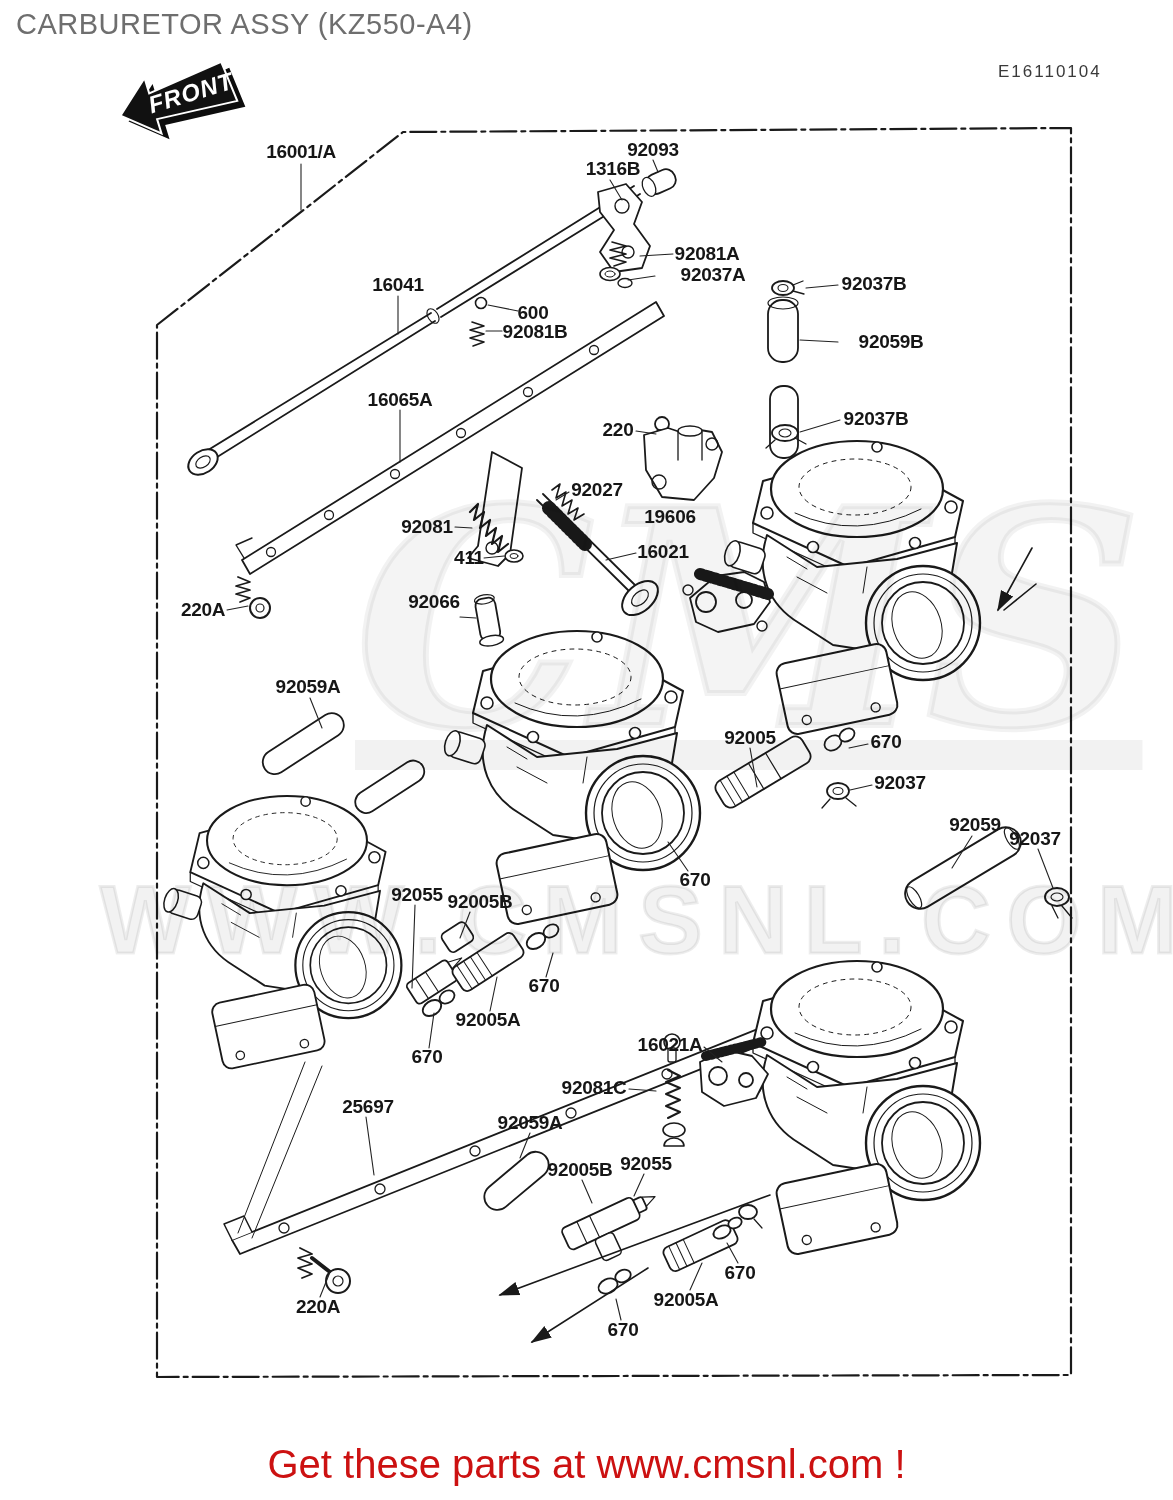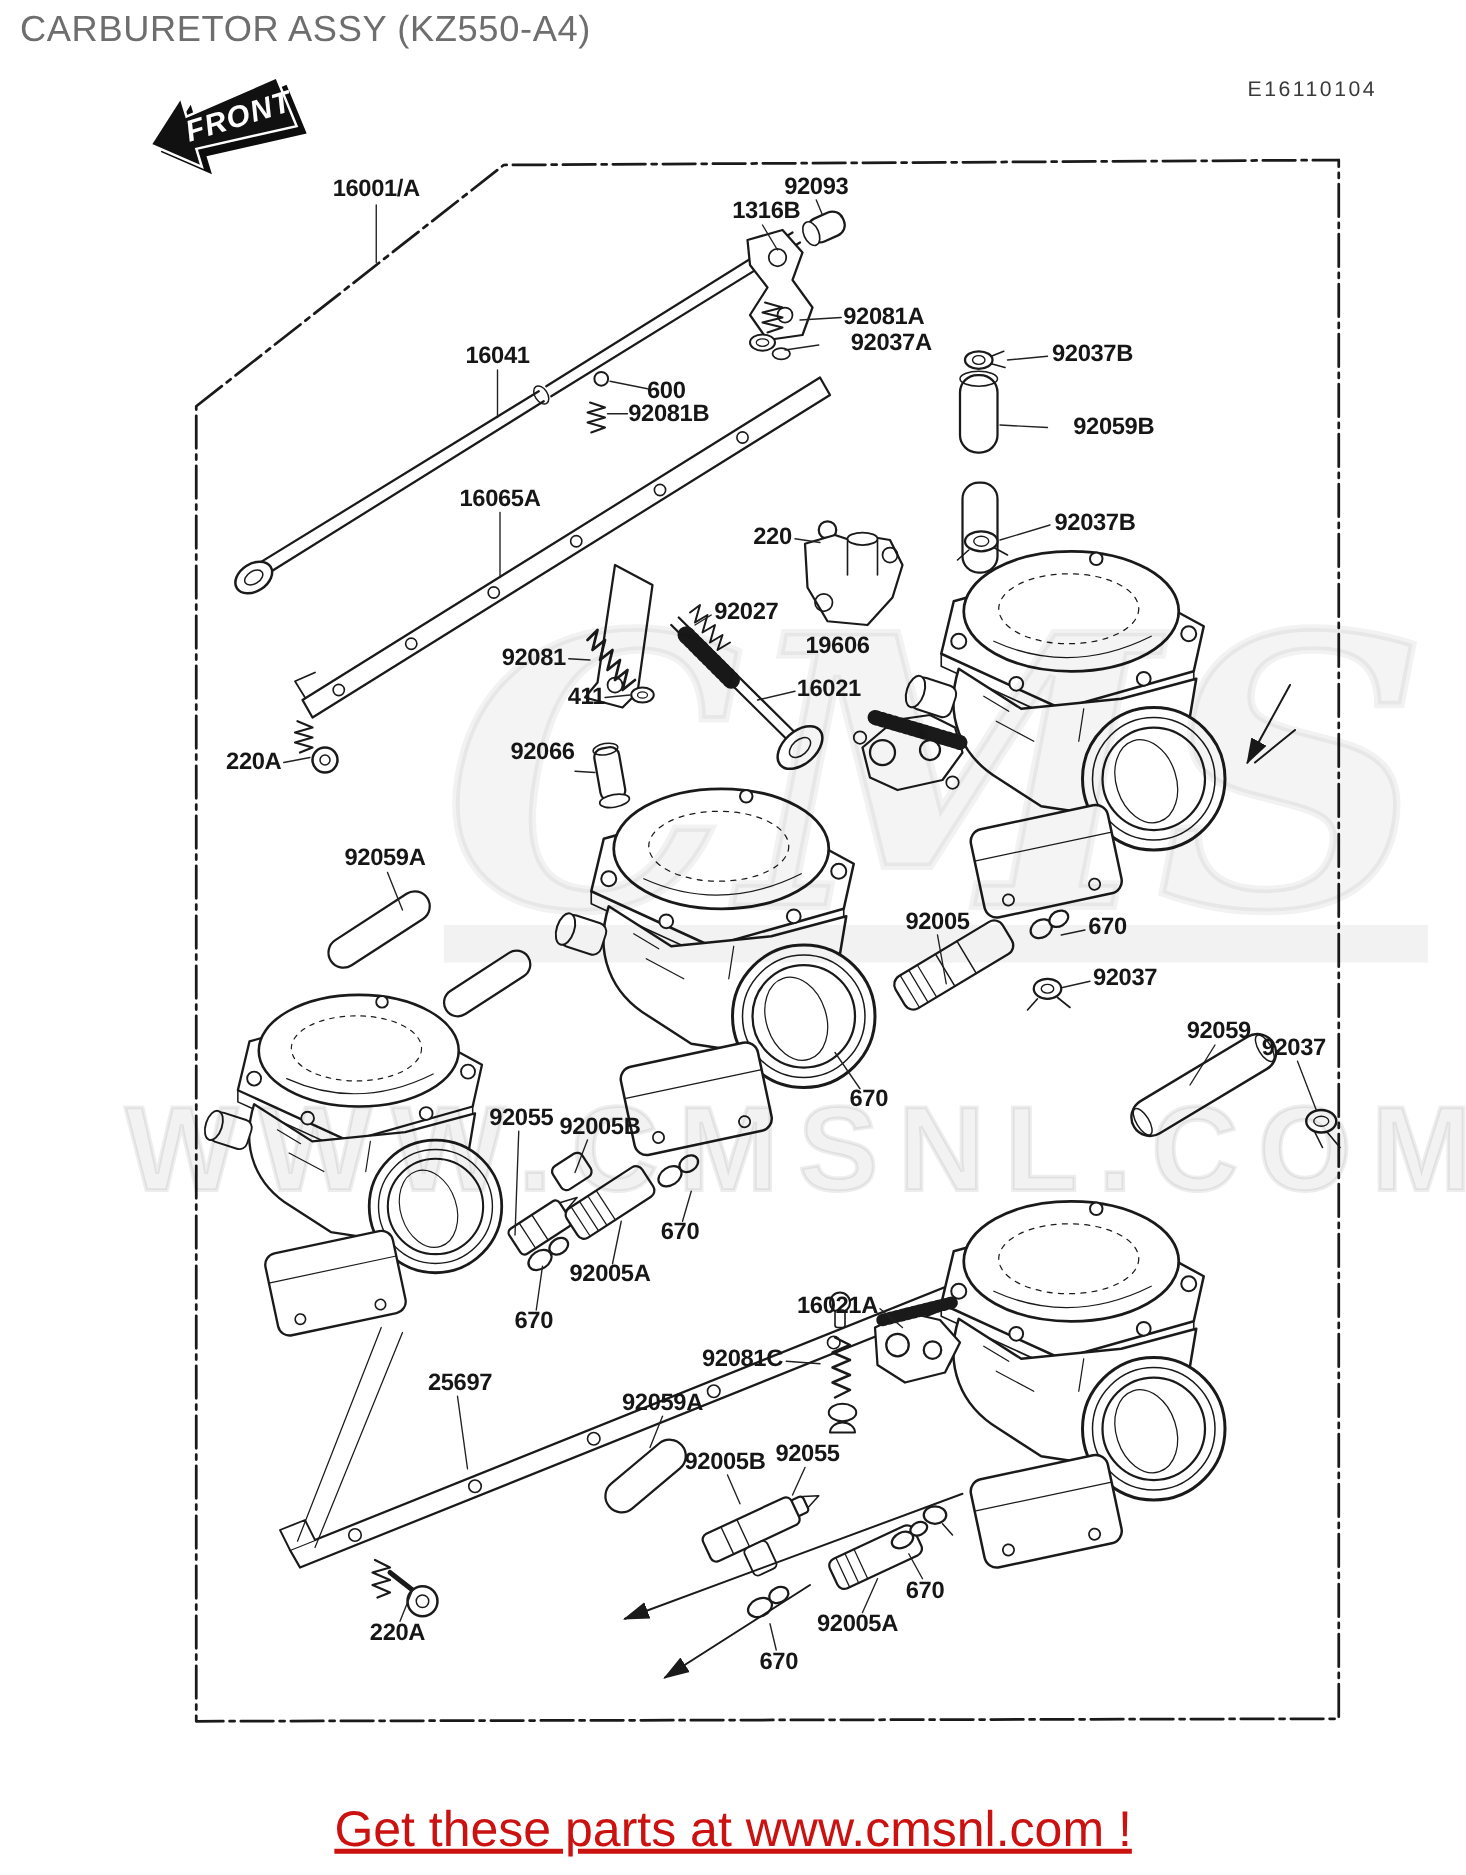--- a/index.html
+++ b/index.html
@@ -30,21 +30,21 @@
     pointer-events:none; white-space:nowrap;
   }
   .labels-layer { position:absolute; left:0; top:0; width:100%; height:100%; z-index:3; pointer-events:none; }
   .plabel {
     position:absolute; transform:translate(-50%,-50%);
     font-size:19px; font-weight:700; letter-spacing:-0.3px;
     color:#161616; white-space:nowrap;
   }
   .footer-banner {
     position:absolute; left:0; right:0; top:1442px; z-index:4;
-    text-align:center; font-size:40px; color:#cc1111; white-space:nowrap;text-decoration:underline;
+    text-align:center; font-size:40px; color:#cc1111; white-space:nowrap;
   }
   .front-arrow-svg { position:absolute; left:110px; top:44px; z-index:3; }
 </style>
 </head>
 <body>
 
 <div class="page">
 
   <svg class="svg-layer" width="1173" height="1500" viewBox="0 0 1173 1500">
     <defs>

